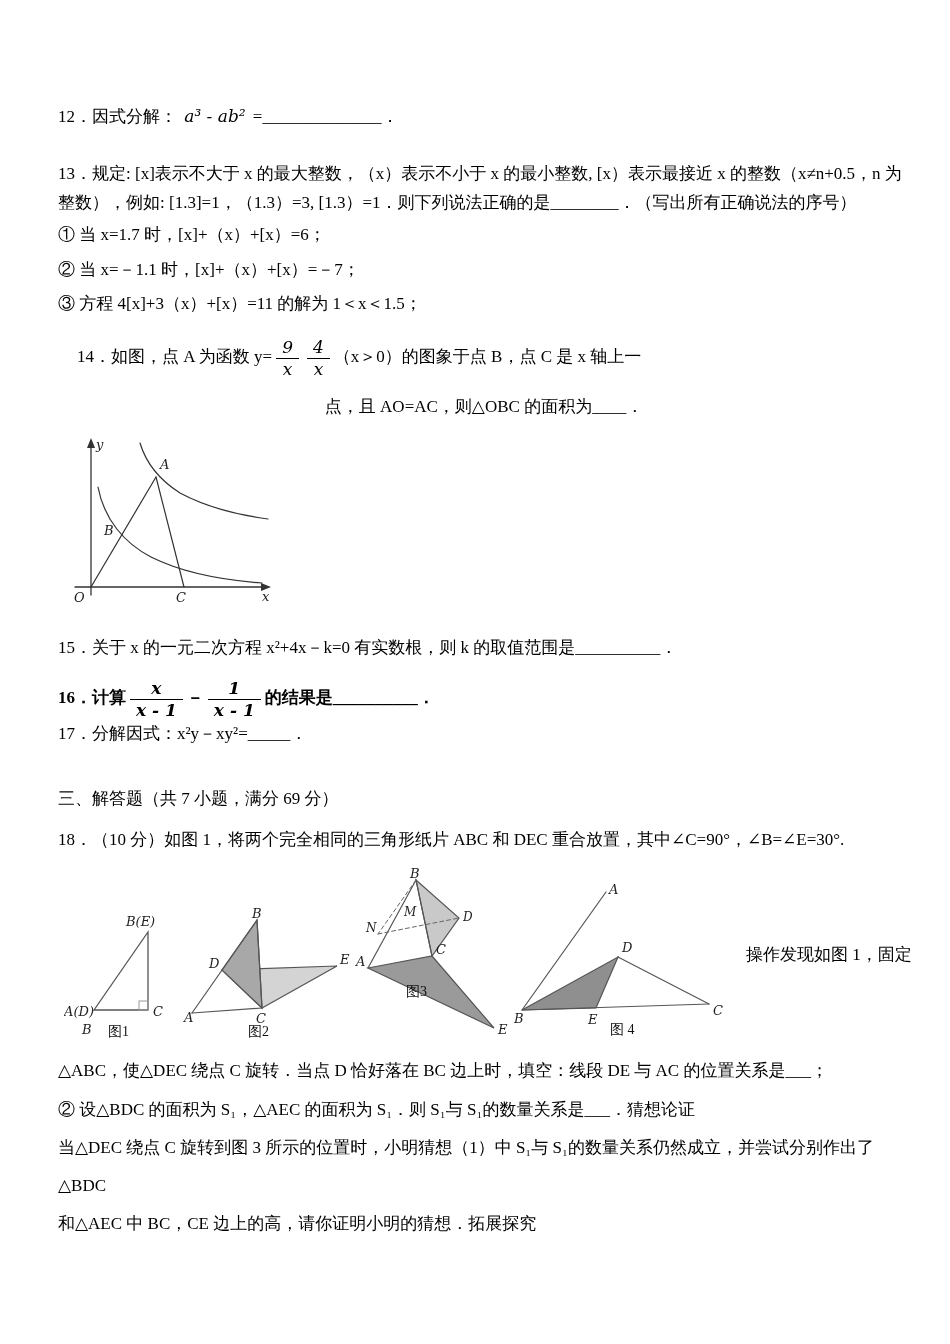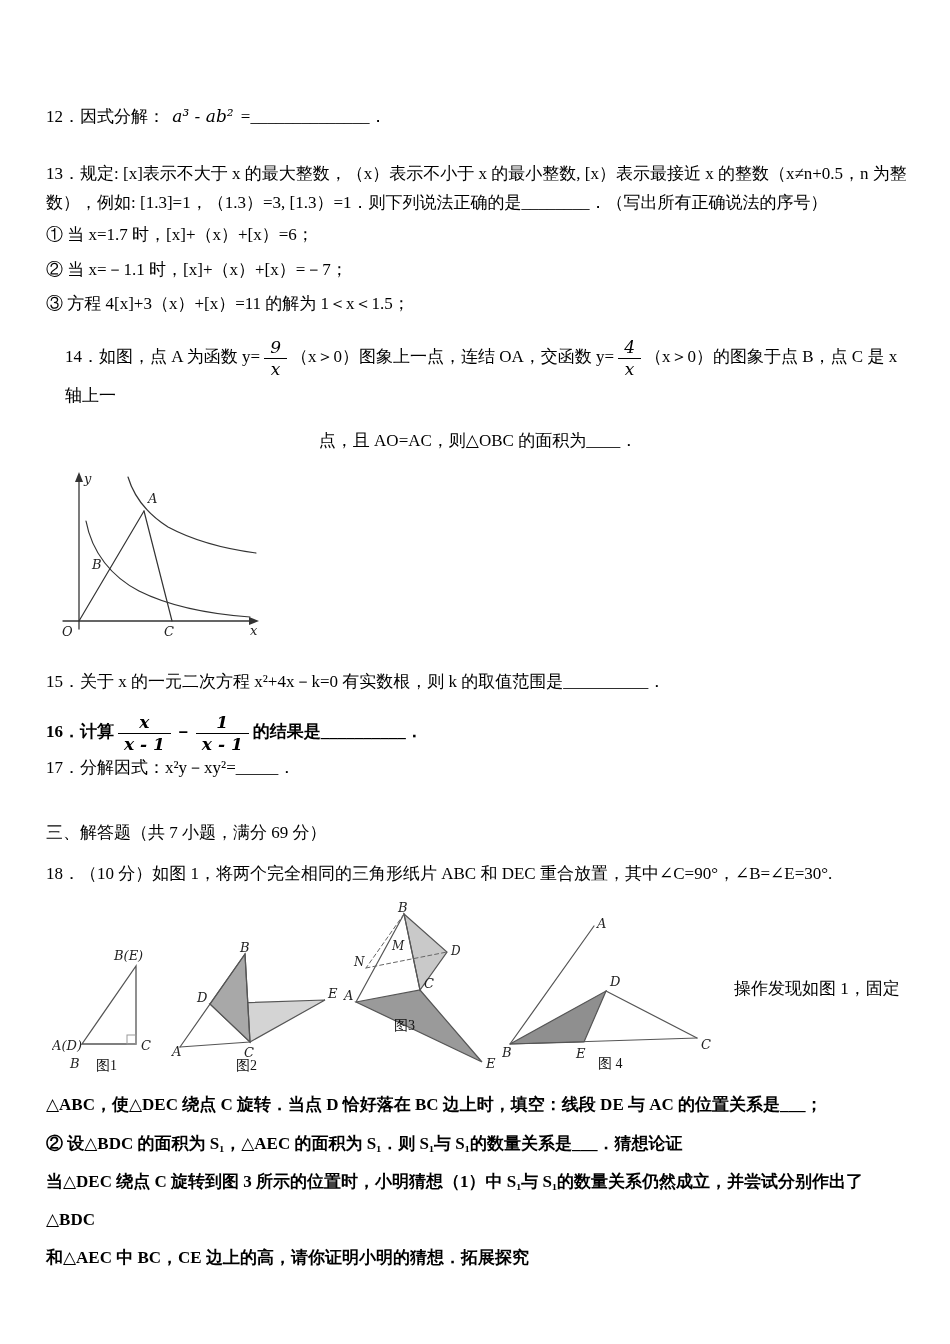--- a/index.html
+++ b/index.html
@@ -1,38 +1,38 @@
 <!DOCTYPE html>
 <html><head>
 <meta charset="utf-8">
 <style>
   html,body{margin:0;padding:0;background:#fff;}
   body{color:#000;font-family:"Liberation Serif","DejaVu Serif",serif;font-size:17px;}
-  .page{width:950px;min-height:1344px;box-sizing:border-box;background:#fff;padding:102px 40px 40px 46px;}
+  .page{width:950px;min-height:1344px;box-sizing:border-box;background:#fff;padding:102px 40px 40px 58px;}
   p{margin:0;}
   .q{line-height:1.7;}
   #q12{margin-bottom:28px;}
   .math-expr{font-style:italic;font-family:"DejaVu Serif",serif;padding:0 3px;}
   #q13{line-height:2.05;margin-bottom:14px;}
   #q13 .opt{line-height:2.05;}
   #q14{margin-top:16px;line-height:2.0;margin-left:19px;}
   .q14-line2{margin-top:14px;text-align:center;}
   .frac{display:inline-block;text-align:center;vertical-align:middle;line-height:1.1;margin:0 4px;font-style:italic;font-family:"DejaVu Serif",serif;}
   .frac .num{display:block;border-bottom:1px solid #000;padding:0 6px 1px 6px;}
   .frac .den{display:block;padding:1px 6px 0 6px;}
   .fig14-wrap{margin:14px 0 12px 8px;}
   #q15{margin-top:18px;}
   #q16{margin-top:16px;line-height:2.0;font-weight:bold;}
   #q17{}
   #sec3{margin-top:36px;}
   #q18-intro{margin-top:12px;}
   .figrow{display:flex;align-items:flex-end;margin-top:14px;margin-left:6px;}
   .figrow svg{flex:0 0 auto;}
   .side-note{align-self:center;margin-left:14px;white-space:nowrap;}
-  .bottom-par{line-height:2.25;font-weight:bold;}
+  .bottom-par{line-height:2.25;}
   .bottom-block{margin-top:12px;}
   svg line, svg path, svg polygon, svg polyline, svg rect{stroke-linecap:round;}
   .svglbl{font-family:"DejaVu Serif",serif;font-style:italic;font-size:13px;fill:#222;}
   .svglbl-sm{font-family:"DejaVu Serif",serif;font-style:italic;font-size:12px;fill:#222;}
   .svgcap{font-family:"Liberation Serif","DejaVu Serif",serif;font-size:14px;fill:#111;font-style:normal;}
 </style>
 </head>
 <body>
 
 <div class="page">
@@ -44,21 +44,21 @@
   </p>
 
   <div id="q13">
     <p class="q">13．规定: [x]表示不大于 x 的最大整数，（x）表示不小于 x 的最小整数, [x）表示最接近 x 的整数（x≠n+0.5，n 为整数），例如: [1.3]=1，（1.3）=3, [1.3）=1．则下列说法正确的是________．（写出所有正确说法的序号）</p>
     <p class="opt">① 当 x=1.7 时，[x]+（x）+[x）=6；</p>
     <p class="opt">② 当 x=－1.1 时，[x]+（x）+[x）=－7；</p>
     <p class="opt">③ 方程 4[x]+3（x）+[x）=11 的解为 1＜x＜1.5；</p>
   </div>
 
   <p class="q" id="q14">
-    <span>14．如图，点 A 为函数 y=</span><span class="frac"><span class="num">9</span><span class="den">x</span></span><span>（x＞0）图象上一点，连结 OA，交函数 y=</span><span class="frac"><span class="num">4</span><span class="den">x</span></span><span>（x＞0）的图象于点 B，点 C 是 x 轴上一</span>
+    <span>14．如图，点 A 为函数 y=</span><span class="frac"><span class="num">9</span><span class="den">x</span></span><span class="frac"><span class="num">4</span><span class="den">x</span></span><span>（x＞0）的图象于点 B，点 C 是 x 轴上一</span>
   </p>
   <p class="q q14-line2">点，且 AO=AC，则△OBC 的面积为____．</p>
 
   <div class="fig14-wrap">
     <svg width="212" height="176" viewBox="0 0 212 176">
 
       <line x1="25" y1="160" x2="25" y2="8" stroke="#333" stroke-width="1.3"></line>
       <polygon points="25,3 21,13 29,13" fill="#333"></polygon>
       <line x1="9" y1="152" x2="200" y2="152" stroke="#333" stroke-width="1.3"></line>
       <polygon points="205,152 195,148 195,156" fill="#333"></polygon>

